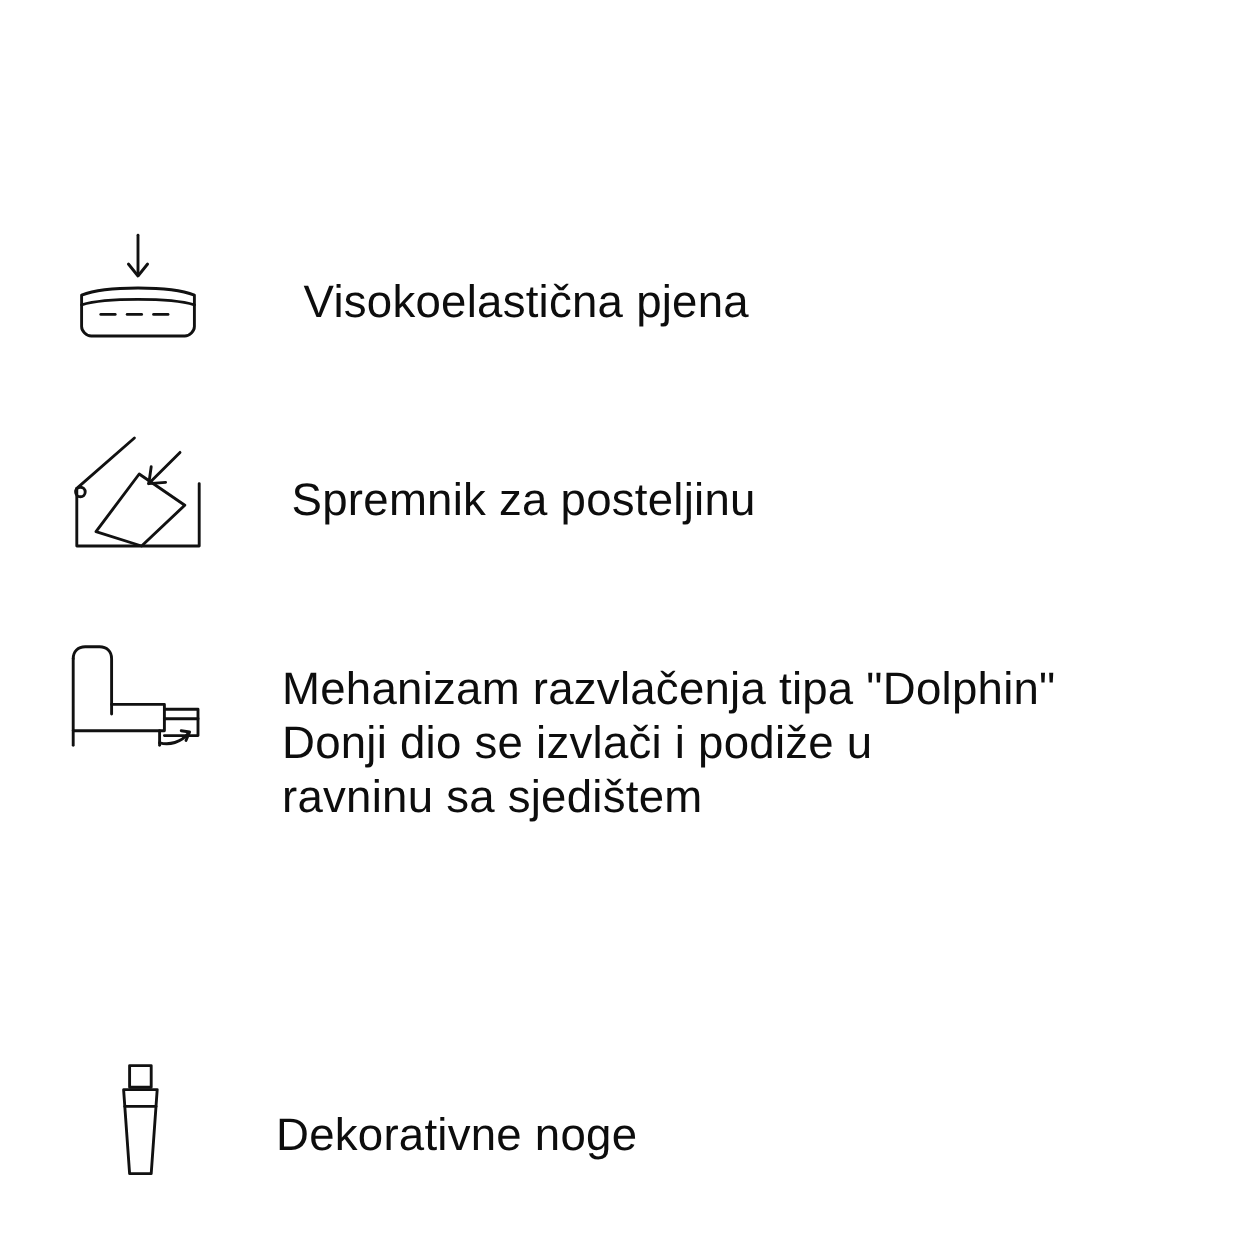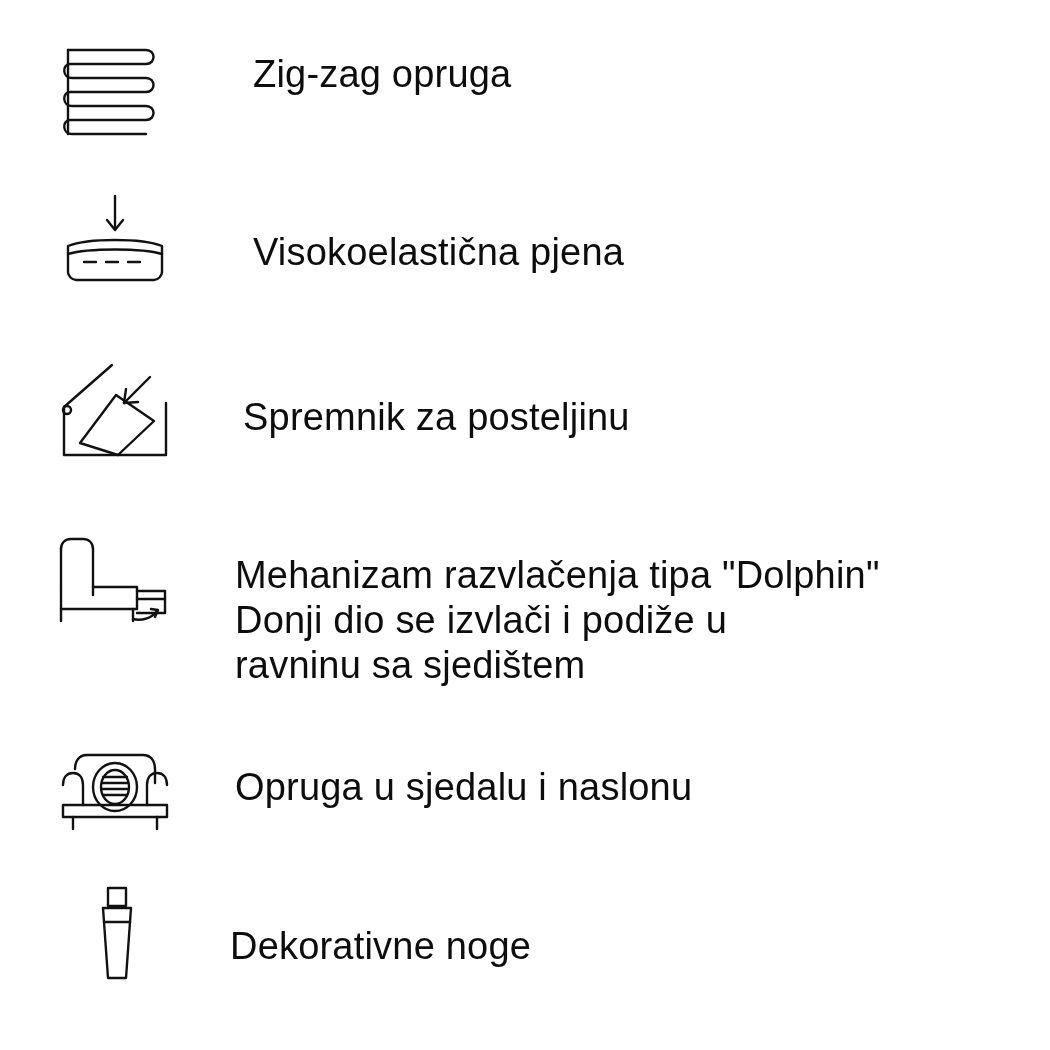--- a/index.html
+++ b/index.html
@@ -59,29 +59,20 @@
   #row-4 { top: 725px; }
   #row-4 .label-cell { padding-top: 40px; padding-left: 5px; }
   #row-5 { top: 876px; }
   #row-5 .label-cell { padding-top: 48px; padding-left: 0px; }
 </style>
 </head>
 <body>
 
 <div class="feature-list">
 
-  <div class="feature-row" id="row-0">
-    <div class="icon-cell">
-      <svg width="110" height="110" viewBox="0 0 110 110" fill="none" stroke="#111111" stroke-width="2.4" stroke-linecap="round" stroke-linejoin="round">
-        <path d="M8 10 H86 C96 10 96 24 86 24 H10 C2 24 2 38 12 38 H86 C96 38 96 52 86 52 H10 C2 52 2 66 12 66 H86 C96 66 96 80 86 80 H10 C2 80 2 94 12 94 H86"></path>
-        <path d="M8 10 V94"></path>
-      </svg>
-    </div>
-    <div class="label-cell">Zig-zag opruga</div>
-  </div>
 
   <div class="feature-row" id="row-1">
     <div class="icon-cell">
       <svg width="130" height="110" viewBox="0 0 130 110" fill="none" stroke="#111111" stroke-width="2.4" stroke-linecap="round" stroke-linejoin="round">
         <path d="M65 8 V40"></path>
         <path d="M57 32 L65 42 L73 32"></path>
         <path d="M18 58 C38 50 92 50 112 58 L112 84 C112 88 108 92 104 92 L26 92 C22 92 18 88 18 84 Z"></path>
         <path d="M18 66 C38 60 92 60 112 66"></path>
         <path d="M34 74 H46"></path>
         <path d="M56 74 H68"></path>
@@ -117,39 +108,20 @@
         <path d="M92 74 H120"></path>
         <path d="M88 94 C96 96 106 94 112 86"></path>
         <path d="M106 84 L113 85 L110 92"></path>
       </svg>
     </div>
     <div class="label-cell">Mehanizam razvlačenja tipa "Dolphin"
 Donji dio se izvlači i podiže u
 ravninu sa sjedištem</div>
   </div>
 
-  <div class="feature-row" id="row-4">
-    <div class="icon-cell">
-      <svg width="140" height="120" viewBox="0 0 140 120" fill="none" stroke="#111111" stroke-width="2.4" stroke-linecap="round" stroke-linejoin="round">
-        <path d="M30 44 C30 36 34 30 42 30 H98 C106 30 110 36 110 44 V58"></path>
-        <path d="M18 60 C18 52 22 48 28 48 C34 48 38 52 38 60 V80"></path>
-        <path d="M122 60 C122 52 118 48 112 48 C106 48 102 52 102 60 V80"></path>
-        <path d="M18 80 H122 V92 H18 Z"></path>
-        <path d="M28 92 V104"></path>
-        <path d="M112 92 V104"></path>
-        <ellipse cx="70" cy="62" rx="22" ry="24"></ellipse>
-        <ellipse cx="70" cy="62" rx="14" ry="17"></ellipse>
-        <path d="M58 52 H82"></path>
-        <path d="M57 58 H83"></path>
-        <path d="M57 64 H83"></path>
-        <path d="M58 70 H82"></path>
-      </svg>
-    </div>
-    <div class="label-cell">Opruga u sjedalu i naslonu</div>
-  </div>
 
   <div class="feature-row" id="row-5">
     <div class="icon-cell">
       <svg width="110" height="120" viewBox="0 0 110 120" fill="none" stroke="#111111" stroke-width="2.4" stroke-linecap="round" stroke-linejoin="round">
         <path d="M48 12 H66 V30 H48 Z"></path>
         <path d="M43 32 H71 L66 102 H48 Z"></path>
         <path d="M44 46 H70"></path>
       </svg>
     </div>
     <div class="label-cell">Dekorativne noge</div>

